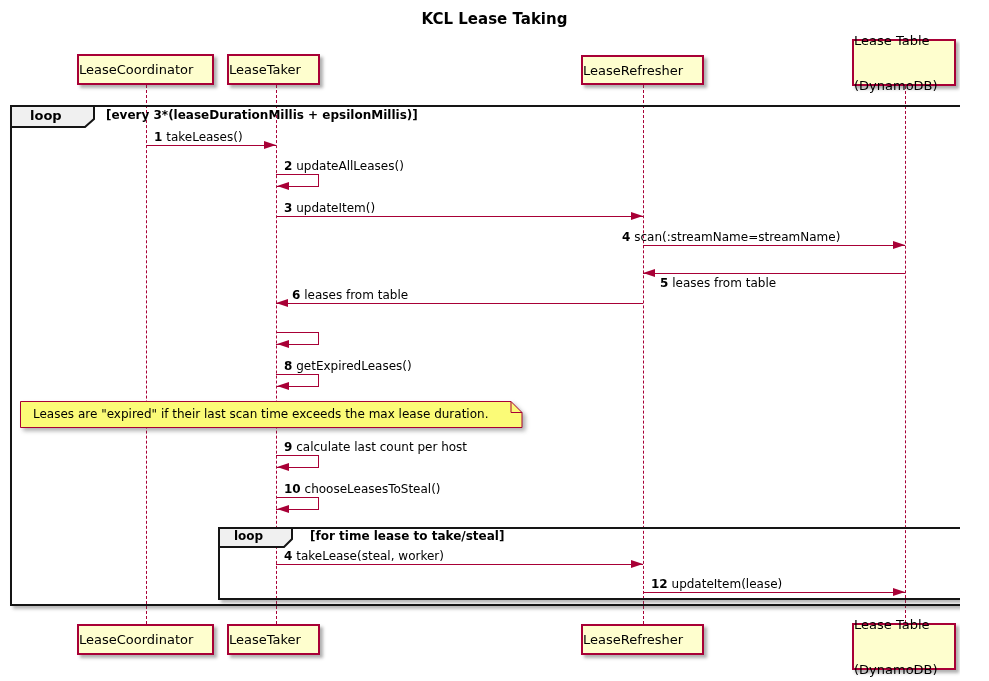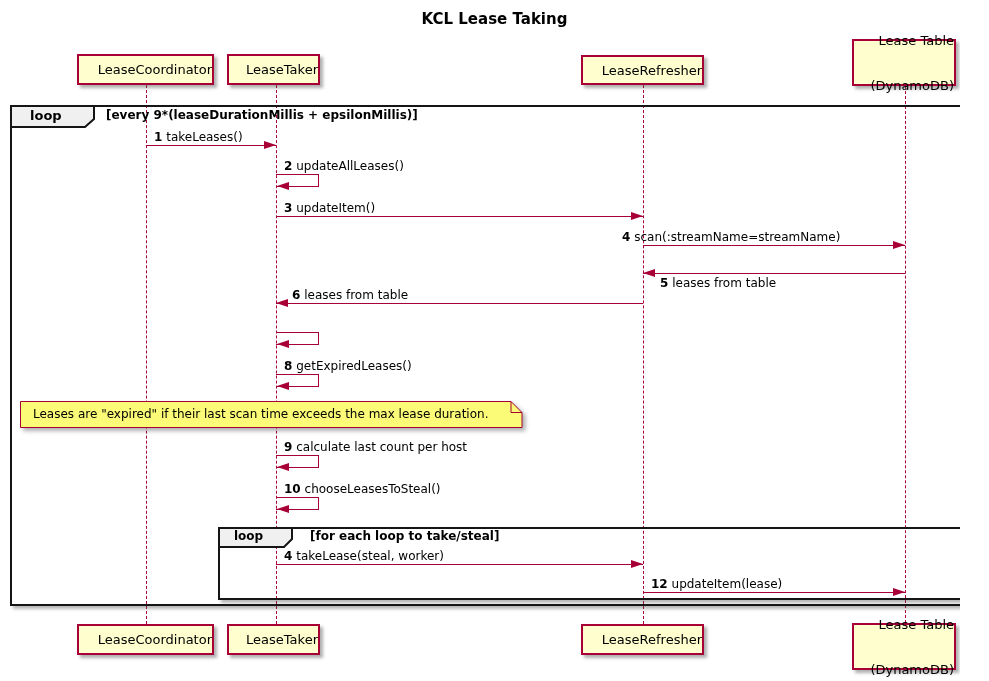--- a/index.html
+++ b/index.html
@@ -8,21 +8,21 @@
     font-family:"DejaVu Sans","Liberation Sans",sans-serif;color:#000;overflow:hidden;
   }
   .title{
     position:absolute;top:10px;left:0;width:989px;text-align:center;
     font-size:15px;font-weight:bold;color:#000;
   }
   
   .pbox{
     position:absolute;background:#FEFECE;border:2px solid #A80036;
     box-shadow:3px 3px 3px rgba(80,80,80,.45);
-    display:flex;flex-direction:column;align-items:flex-end;justify-content:center;
+    display:flex;flex-direction:column;align-items:flex-start;justify-content:center;
     font-size:13px;line-height:17px;text-align:center;box-sizing:border-box;gap:28px;
   }
   
   .lifeline{position:absolute;width:0;border-left:1px dashed #A80036;}
   
   .frame{
     position:absolute;border:2px solid #151515;box-sizing:border-box;
     box-shadow:3px 3px 3px rgba(80,80,80,.4);background:transparent;
   }
   .pent{position:absolute;}
@@ -79,21 +79,21 @@
   <div class="pbox" style="left:852px;top:39px;width:104px;height:47px;">
     <span>Lease Table</span>
     <span>(DynamoDB)</span>
   </div>
 
   <div class="frame" style="left:10px;top:105px;width:970px;height:501px;"></div>
   <svg class="pent" style="left:10px;top:105px;" width="86" height="24">
     <path d="M1,1 H84 V14 L75,22 H1 Z" fill="#f0f0f0" stroke="#151515" stroke-width="2"></path>
   </svg>
   <div class="loop-op" style="left:30px;top:108px;font-size:13px;">loop</div>
-  <div class="guard" style="left:106px;top:108px;">[every 9*(leaseDurationMillis + epsilonMillis)]</div>
+  <div class="guard" style="left:106px;top:108px;">[every 3*(leaseDurationMillis + epsilonMillis)]</div>
 
   <div class="msg-label" style="left:154px;top:130px;">
     <span class="num">1</span> <span>takeLeases()</span>
   </div>
   <div class="mline" style="left:146px;top:145px;width:130px;"></div>
   <div class="head-r" style="left:264px;top:141px;"></div>
 
   <div class="msg-label" style="left:284px;top:159px;">
     <span class="num">2</span> <span>updateAllLeases()</span>
   </div>
@@ -151,21 +151,21 @@
     <span class="num">10</span> <span>chooseLeasesToSteal()</span>
   </div>
   <div class="selfbox" style="left:276px;top:497px;"></div>
   <div class="head-l" style="left:277px;top:505px;"></div>
 
   <div class="frame" style="left:218px;top:527px;width:752px;height:73px;"></div>
   <svg class="pent" style="left:218px;top:527px;" width="76" height="22">
     <path d="M1,1 H74 V12 L66,20 H1 Z" fill="#f0f0f0" stroke="#151515" stroke-width="2"></path>
   </svg>
   <div class="loop-op" style="left:234px;top:529px;font-size:12px;">loop</div>
-  <div class="guard" style="left:310px;top:529px;">[for each loop to take/steal]</div>
+  <div class="guard" style="left:310px;top:529px;">[for time lease to take/steal]</div>
 
   <div class="msg-label" style="left:284px;top:549px;">
     <span class="num">4</span> <span>takeLease(steal, worker)</span>
   </div>
   <div class="mline" style="left:276px;top:564px;width:367px;"></div>
   <div class="head-r" style="left:631px;top:560px;"></div>
 
   <div class="msg-label" style="left:651px;top:577px;">
     <span class="num">12</span> <span>updateItem(lease)</span>
   </div>

